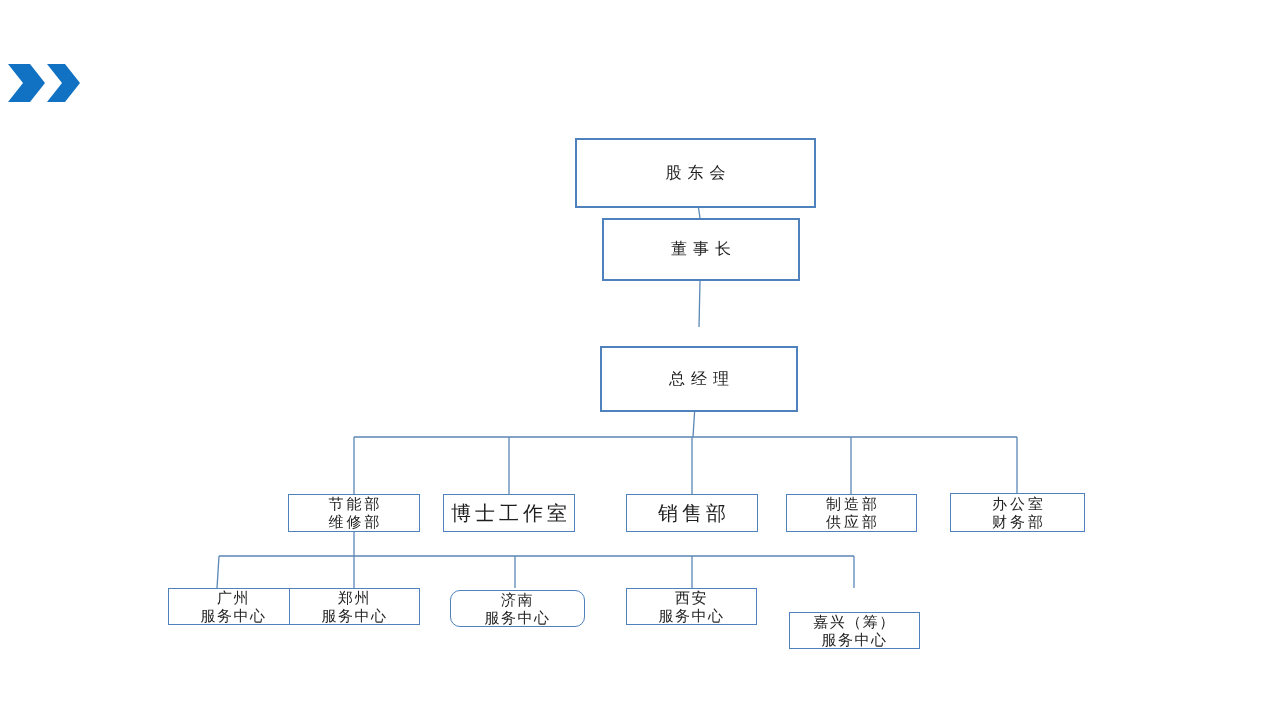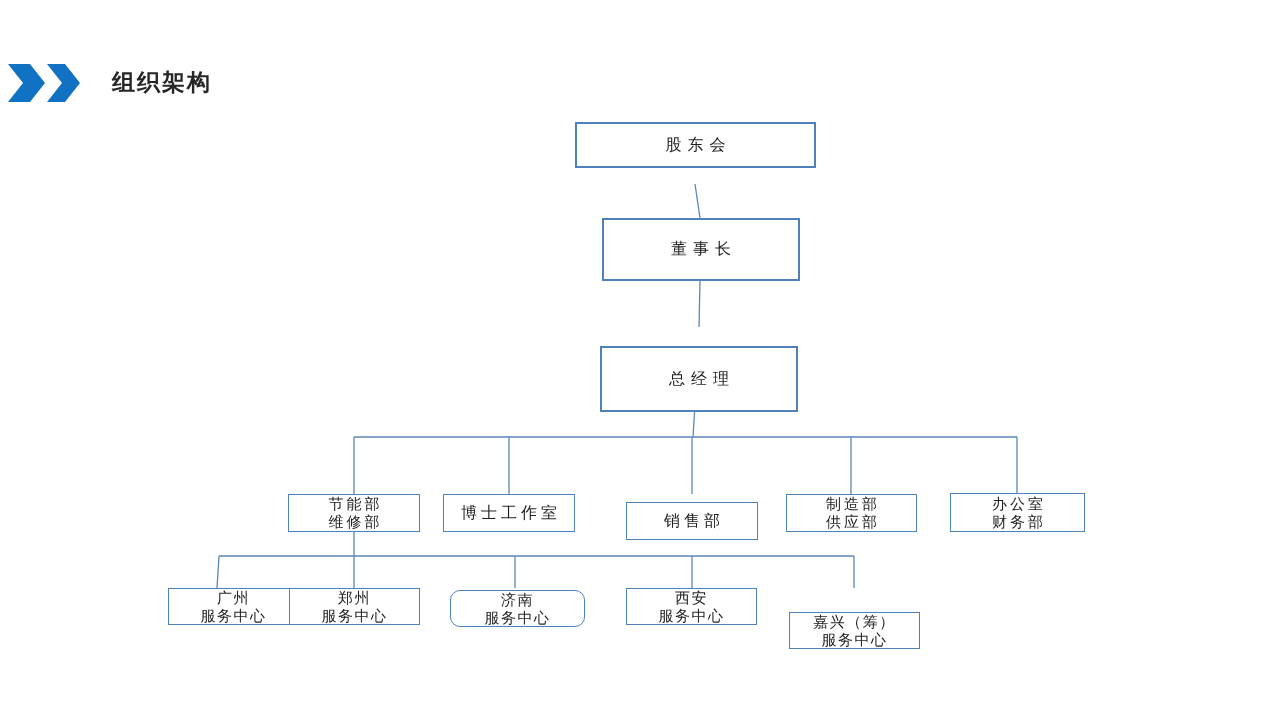--- a/index.html
+++ b/index.html
@@ -24,52 +24,51 @@
 
   
   .node {
     position:absolute; background:#ffffff; border:1.5px solid #4f81bd;
     display:flex; flex-direction:column; align-items:center; justify-content:center;
     text-align:center; color:#1f1f1f;
   }
   .node .ln { display:block; white-space:nowrap; }
 
   .lvl-top { border-width:2px; font-size:16px; letter-spacing:6px; text-indent:6px; }
-  .dept-single { font-size:16px; letter-spacing:4px; text-indent:4px; }
+  .dept-single { font-size:20px; letter-spacing:4px; text-indent:4px; }
   .dept-double { font-size:15px; line-height:18px; letter-spacing:3px; text-indent:3px; }
   .center { font-size:15px; line-height:18px; letter-spacing:1.5px; }
 
   
-  #n-root      { left:575px; top:122px; width:241px; height:46px; }
+  #n-root      { left:575px; top:138px; width:241px; height:70px; }
   #n-chairman  { left:602px; top:218px; width:198px; height:63px; }
   #n-gm        { left:600px; top:346px; width:198px; height:66px; }
 
   #n-d0 { left:288px; top:494px; width:132px; height:38px; }
   #n-d1 { left:443px; top:494px; width:132px; height:38px; }
-  #n-d2 { left:626px; top:494px; width:132px; height:38px;margin-top:8px; }
+  #n-d2 { left:626px; top:494px; width:132px; height:38px; }
   #n-d3 { left:786px; top:494px; width:131px; height:38px; }
   #n-d4 { left:950px; top:493px; width:135px; height:39px; }
 
   #n-s0 { left:133px; top:588px; width:131px; height:37px;margin-left:35px; }
   #n-s1 { left:289px; top:588px; width:131px; height:37px; }
   #n-s2 { left:450px; top:590px; width:135px; height:37px;border-radius:10px; }
   #n-s3 { left:626px; top:588px; width:131px; height:37px; }
   #n-s4 { left:789px; top:588px; width:131px; height:37px;margin-top:24px; }
 </style>
 </head>
 <body>
 
 <div class="slide">
 
   <svg class="chevrons" width="72" height="38" viewBox="0 0 72 38" aria-hidden="true">
     <polygon points="0,0 22,0 37,19 22,38 0,38 15,19" fill="#1172C3"></polygon>
     <polygon points="39,0 57,0 72,19 57,38 39,38 54,19" fill="#1172C3"></polygon>
   </svg>
 
-  <h1 class="page-title">组织架构</h1>
 
   <div>
 
     <svg class="connectors" aria-hidden="true">
       <path d="M695 184 L700 218
                M700 281 L699 327
                M696 389 L693 437
                M354 437 L1017 437
                M354 437 L354 494
                M509 437 L509 494

